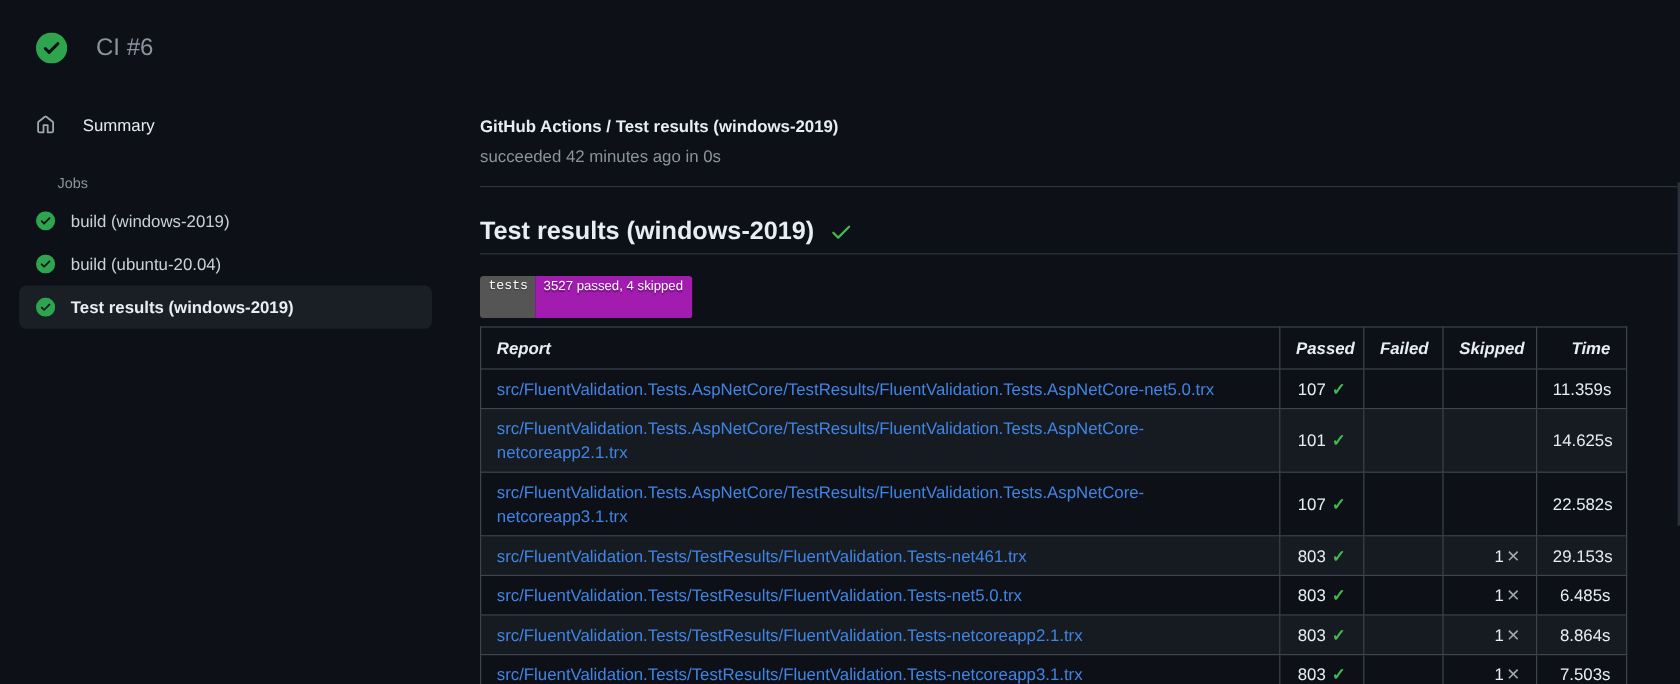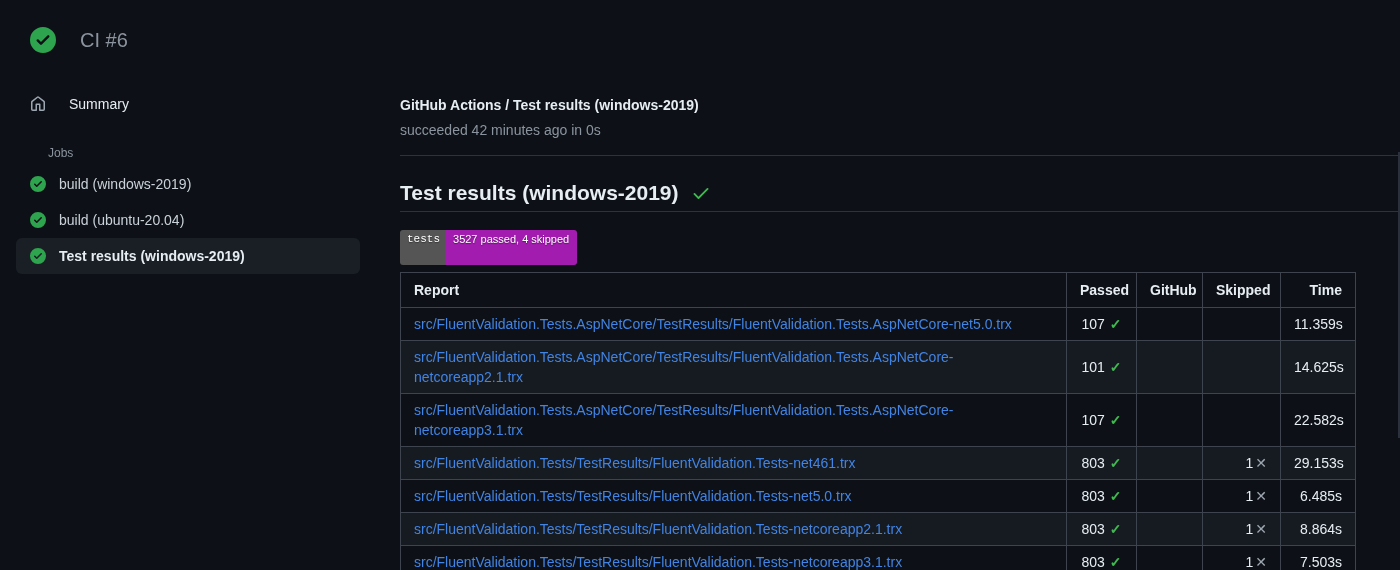--- a/index.html
+++ b/index.html
@@ -43,21 +43,21 @@
 
   .badge { position:absolute; left:400px; top:230px; display:inline-flex; font-size:11px; line-height:11px;
            border-radius:3px; overflow:hidden; color:#fff; text-shadow:0 1px 1px rgba(0,0,0,.4); }
   .badge .badge-label { background:#555555; padding:4px 6px 20px 7px;font-family:Liberation Mono, monospace; }
   .badge .badge-value { background:#a21caf; padding:4px 8px 4px 7px; }
 
   
   table.results { position:absolute; left:400px; top:272px; width:955px;
                   border-collapse:collapse; table-layout:fixed; font-size:14px; }
   .results th, .results td { border:1px solid #3d444d; line-height:20px; }
-  .results th { padding:7px 13px; font-weight:700; color:#e6edf3; }
+  .results th { padding:7px 13px; font-weight:700; color:#e6edf3;font-style:italic; }
   .results td { padding:6px 13px; color:#e6edf3; }
   .results tbody tr:nth-child(even) { background:#161b22; }
   .col-report { text-align:left; }
   .col-passed, .col-failed, .col-skipped { text-align:center; }
   .col-time { text-align:right; }
   td.col-skipped { text-align:right; }
   a.report-link { color:#4184e4; text-decoration:none; }
   .check-glyph { color:#3fb950; font-weight:700; margin-left:5px; }
   .cross-glyph { color:#9ea7b1; margin-left:2px; }
 
@@ -128,21 +128,21 @@
     <col style="width:666px">
       <col style="width:70px">
       <col style="width:66px">
       <col style="width:78px">
       <col style="width:75px">
   </colgroup>
   <thead>
     <tr>
       <th class="col-report">Report</th>
       <th class="col-passed">Passed</th>
-      <th class="col-failed">GitHub</th>
+      <th class="col-failed">Failed</th>
       <th class="col-skipped">Skipped</th>
       <th class="col-time">Time</th>
     </tr>
   </thead>
   <tbody>
     <tr>
       <td class="col-report"><a class="report-link" href="#">src/FluentValidation.Tests.AspNetCore/TestResults/FluentValidation.Tests.AspNetCore-net5.0.trx</a></td>
       <td class="col-passed"><span>107</span><span class="check-glyph">✓</span></td>
       <td class="col-failed"></td>
       <td class="col-skipped"></td>

